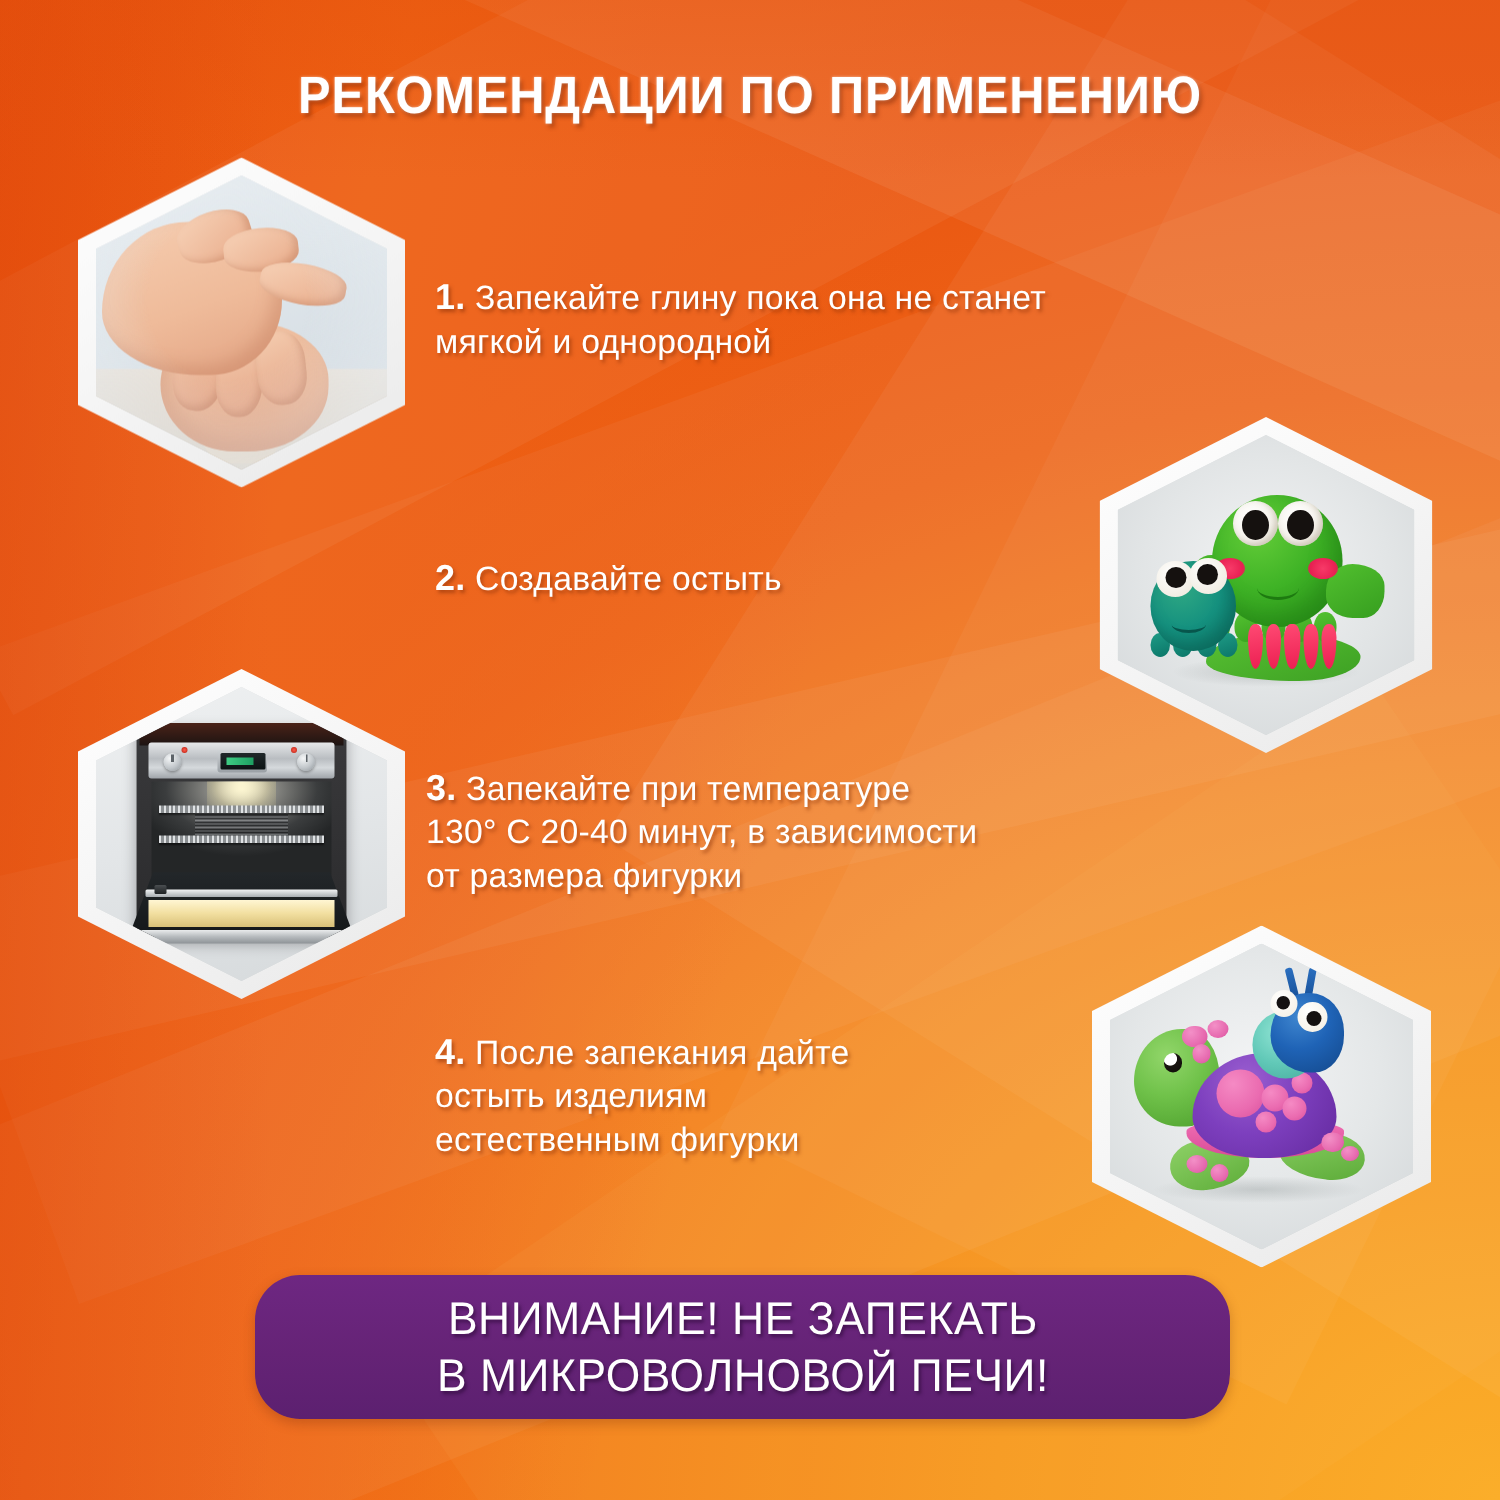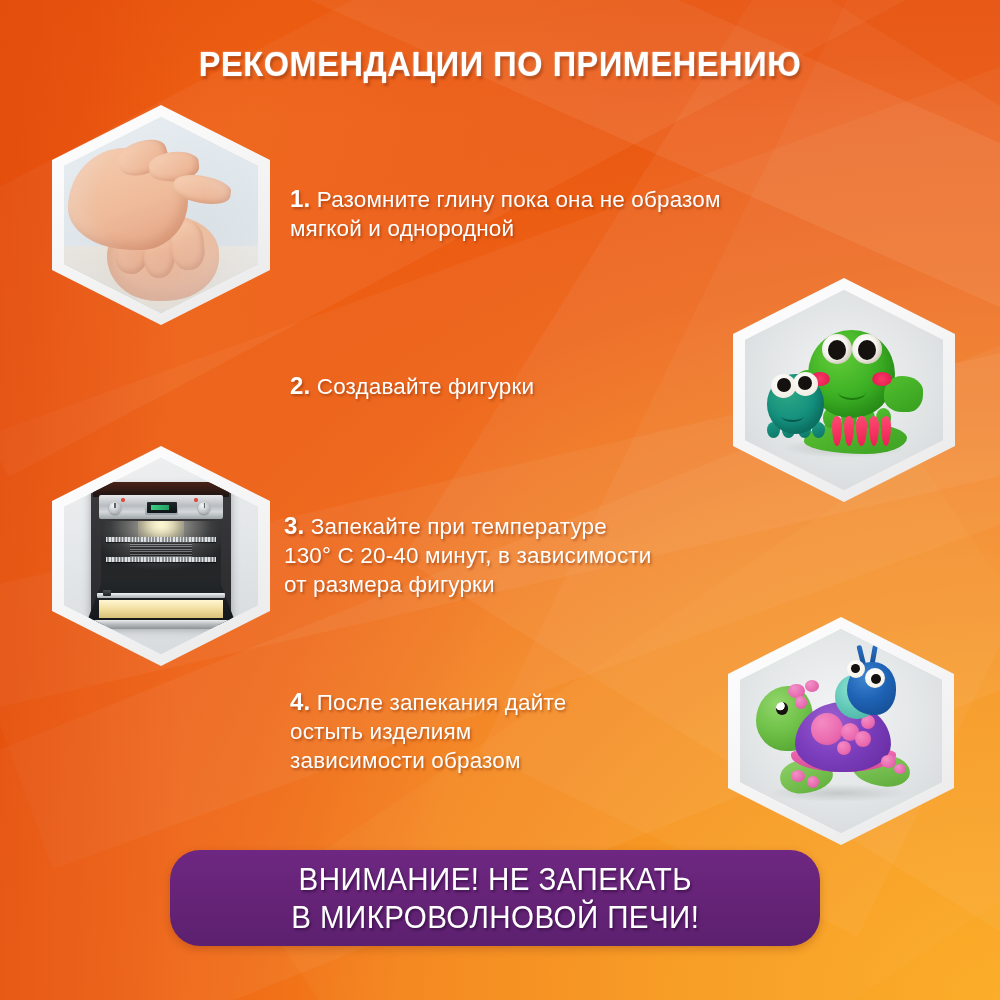--- a/index.html
+++ b/index.html
@@ -433,29 +433,29 @@
       <div class="h4-snailShell"></div>
       <div class="h4-snailBody"></div>
       <div class="h4-seyeL"></div>
       <div class="h4-seyeR"></div>
       <div class="h4-spupL"></div>
       <div class="h4-spupR"></div>
     </div>
   </div>
 </div>
 
-<div class="step" id="step1"><span class="num">1.</span> <span>Разомните глину пока она не образом
+<div class="step" id="step1"><span class="num">1.</span> <span>Запекайте глину пока она не станет
 мягкой и однородной</span></div>
 
-<div class="step" id="step2"><span class="num">2.</span> <span>Создавайте фигурки</span></div>
+<div class="step" id="step2"><span class="num">2.</span> <span>Создавайте остыть</span></div>
 
 <div class="step" id="step3"><span class="num">3.</span> <span>Запекайте при температуре
 130° С 20-40 минут, в зависимости
 от размера фигурки</span></div>
 
 <div class="step" id="step4"><span class="num">4.</span> <span>После запекания дайте
 остыть изделиям
-зависимости образом</span></div>
+естественным фигурки</span></div>
 
 <div id="warn">
   <div class="wtxt">ВНИМАНИЕ! НЕ ЗАПЕКАТЬ
 В МИКРОВОЛНОВОЙ ПЕЧИ!</div>
 </div>
 
 </body></html>

